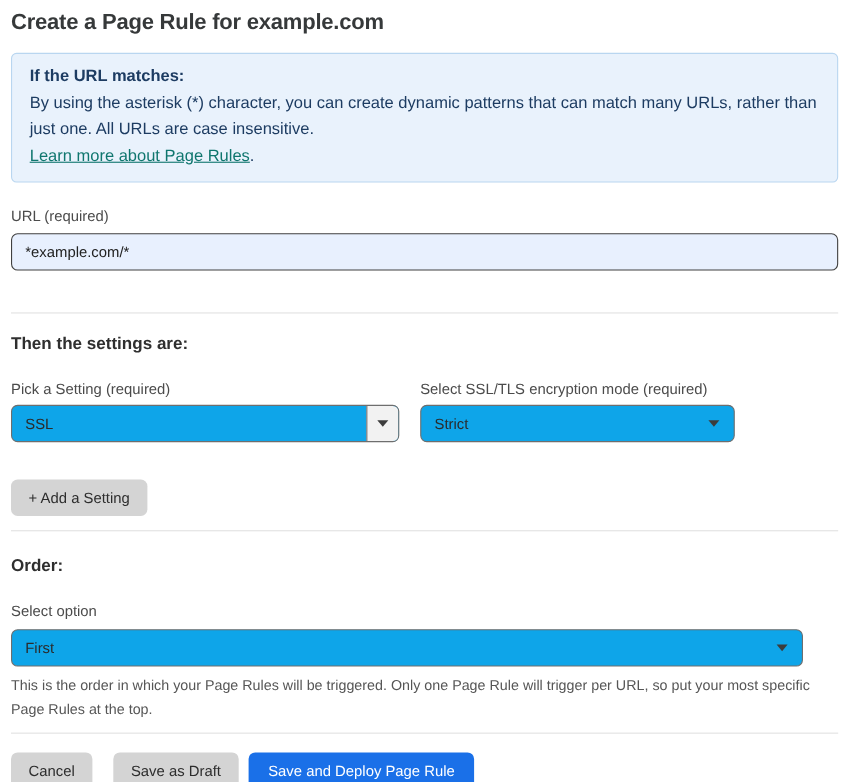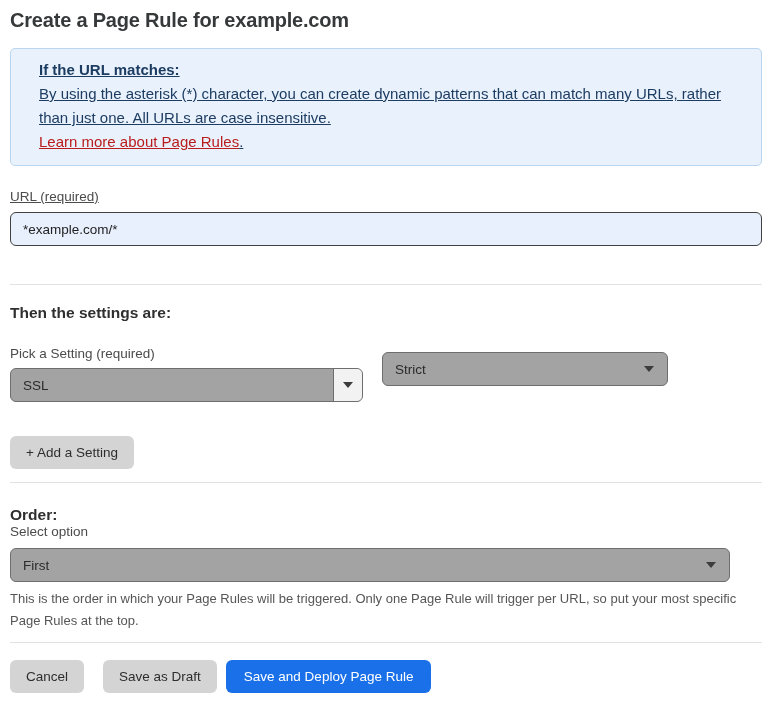--- a/index.html
+++ b/index.html
@@ -20,41 +20,40 @@
     font-weight: 700;
     color: #36393a;
     letter-spacing: -0.2px;
   }
 
   .info-box {
     margin-top: 16px;
     background: #e9f2fc;
     border: 1px solid #b9d6f0;
     border-radius: 5px;
-    padding: 9px 16px 11px 28px;
+    padding: 9px 16px 11px 16px;
     font-size: 15px;
     line-height: 24px;
     color: #1d3c62;
-    text-decoration: underline;
   }
   .info-heading { font-weight: 700; }
   .info-link-line a {
-    color: #b91c1c;
+    color: #0f766e;
     text-decoration: underline;
   }
   .info-link-line span { color: #1d3c62; }
 
   label.field-label {
     display: block;
     font-size: 13.5px;
     line-height: 16px;
     color: #4b4b4b;
   }
 
-  .url-label { margin-top: 23px; text-decoration: underline; }
+  .url-label { margin-top: 23px; }
 
   input.url-input {
     display: block;
     margin-top: 7px;
     width: 752px;
     height: 34px;
     background: #e8f0fe;
     border: 1px solid #404040;
     border-radius: 6px;
     padding: 0 12px;
@@ -88,21 +87,21 @@
     margin-top: 24px;
   }
   .select-col-1 { width: 353px; }
   .select-col-2 { width: 286px; }
 
   .select {
     margin-top: 6px;
     height: 34px;
     border: 1px solid #6e6e6e;
     border-radius: 6px;
-    background: #a3a3a3;
+    background: #0ea5e9;
     display: flex;
     align-items: center;
     cursor: pointer;
     overflow: hidden;
   }
   .select-value {
     flex: 1;
     padding-left: 12px;
     font-size: 13.5px;
     color: #2b2b2b;
@@ -142,21 +141,21 @@
     background: #d4d4d4;
     color: #2d2d2d;
   }
   .btn-primary {
     background: #1a70e8;
     color: #ffffff;
     padding: 0 18px;
   }
   .add-setting-btn { margin-top: 34px; display: inline-block; }
 
-  .order-select-label { }
+  .order-select-label { margin-top: 24px; }
 
   p.help-text {
     margin-top: 6px;
     font-size: 13px;
     line-height: 22px;
     color: #565656;
     max-width: 752px;
   }
 
   .footer-row {
@@ -191,20 +190,21 @@
     <div class="select-col-1">
       <label class="field-label">Pick a Setting (required)</label>
       <div class="select">
         <span class="select-value">SSL</span>
         <span class="split-arrow-box">
             <span class="arrow-tri"></span>
           </span>
       </div>
     </div>
     <div class="select-col-2">
+      <label class="field-label">Select SSL/TLS encryption mode (required)</label>
       <div class="select">
         <span class="select-value">Strict</span>
         <span class="plain-arrow">
             <span class="arrow-tri"></span>
           </span>
       </div>
     </div>
   </div>
 
   <button class="btn btn-gray add-setting-btn">+ Add a Setting</button>

